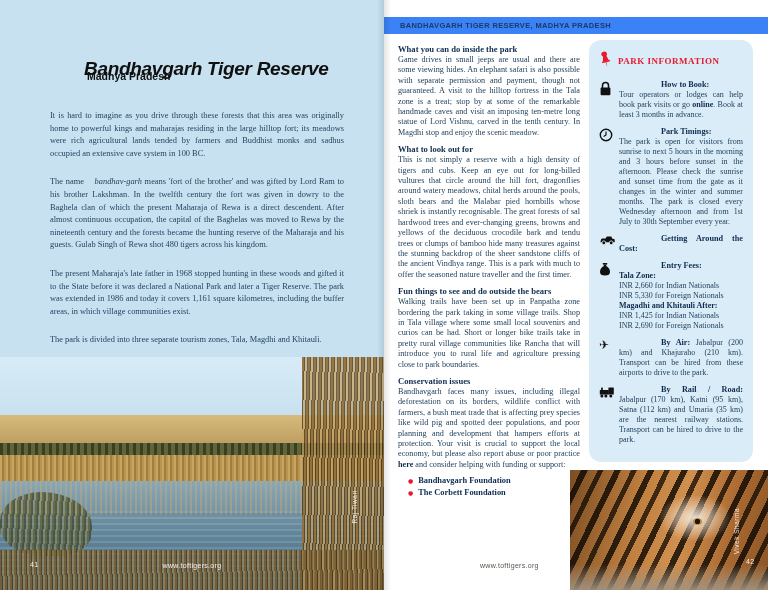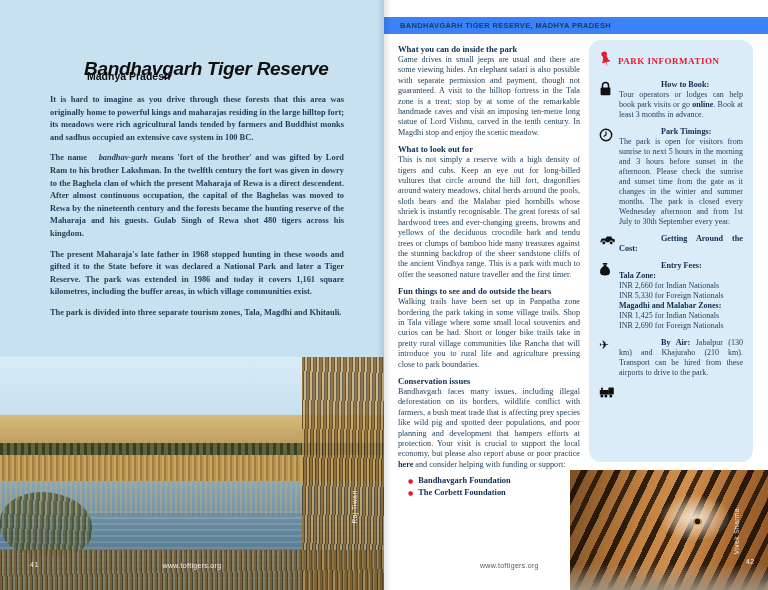--- a/index.html
+++ b/index.html
@@ -17,21 +17,21 @@
   }
   .lp-subtitle {
     position:absolute; left:87px; top:70px; margin:0;
     font-family:"Liberation Sans", sans-serif; font-weight:bold;
     font-size:10.5px; color:#101010;
   }
   .lp-body {
     position:absolute; left:50px; top:94px; width:294px;
     font-size:8.4px; line-height:12.6px; color:#1e3d58; text-align:justify;
   }
-  .lp-body p { margin:0 0 8px 0;font-weight:bold; }
+  .lp-body p { margin:16px 0 8px 0; }
   .lp-body .ital { font-style:italic;padding-left:8px; }
 
   
   .landscape { position:absolute; left:0; top:357px; width:384px; height:233px; overflow:hidden; background:#7fa3b8; }
   .ph-sky   { position:absolute; left:0; top:0; width:100%; height:78px;
               background:linear-gradient(#d8ecf7, #c3dcec); }
   .ph-hill  { position:absolute; left:0; top:58px; width:100%; height:42px;
               background:linear-gradient(#d6bb7c, #b29154); }
   .ph-tree  { position:absolute; left:0; top:86px; width:100%; height:16px;
               background:#5d6038;
@@ -248,44 +248,47 @@
           <svg width="12" height="14" viewBox="0 0 12 14">
               <path d="M4.1 2.6 L7.9 2.6 L7 4.1 Q11 6 11 9.9 Q11 13.4 6 13.4 Q1 13.4 1 9.9 Q1 6 5 4.1 Z" fill="#111"></path>
               <rect x="3.6" y="1" width="4.8" height="1.6" rx="0.8" fill="#111"></rect>
             </svg>
         </span>
         <div class="pi-text">
           <p><span class="pi-heading">Entry Fees:</span></p>
           <p><span class="fee-zone">Tala Zone:</span></p>
           <p>INR 2,660 for Indian Nationals</p>
           <p>INR 5,330 for Foreign Nationals</p>
-          <p><span class="fee-zone">Magadhi and Malabar Zones:</span></p>
+          <p><span class="fee-zone">Magadhi and Khitauli After:</span></p>
           <p>INR 1,425 for Indian Nationals</p>
           <p>INR 2,690 for Foreign Nationals</p>
         </div>
       </div>
 
       <div class="pi-item">
         <span class="pi-icon"><span class="plane-glyph">✈</span></span>
         <div class="pi-text">
-          <p><span class="pi-heading">By Air:</span><span> Jabalpur (130 km) and Khajuraho (210 km). Transport can be hired from these airports to drive to the park.</span></p>
+          <p><span class="pi-heading">By Air:</span><span> Jabalpur (200 km) and Khajuraho (210 km). Transport can be hired from these airports to drive to the park.</span></p>
         </div>
       </div>
 
       <div class="pi-item">
         <span class="pi-icon">
           <svg width="16" height="12" viewBox="0 0 16 12">
               <rect x="0.8" y="4" width="9" height="4.6" fill="#111"></rect>
               <rect x="9.4" y="1.4" width="5.4" height="7.2" rx="0.6" fill="#111"></rect>
               <rect x="2.1" y="1.6" width="1.7" height="2.6" fill="#111"></rect>
               <circle cx="2.9" cy="9.9" r="1.5" fill="#111"></circle>
               <circle cx="6.9" cy="9.9" r="1.5" fill="#111"></circle>
               <circle cx="11.8" cy="9.9" r="1.5" fill="#111"></circle>
             </svg>
         </span>
+        <div class="pi-text">
+          <p><span class="pi-heading">By Rail / Road:</span><span> Jabalpur (170 km), Katni (95 km), Satna (112 km) and Umaria (35 km) are the nearest railway stations. Transport can be hired to drive to the park.</span></p>
+        </div>
       </div>
     </div>
 
     <div class="tiger">
       <div class="tiger-eye"></div>
       <span class="v-credit rp-credit">Vivek Sharma</span>
     </div>
 
     <span class="footer-text rp-url">www.toftigers.org</span>
     <span class="footer-text rp-pagenum">42</span>

